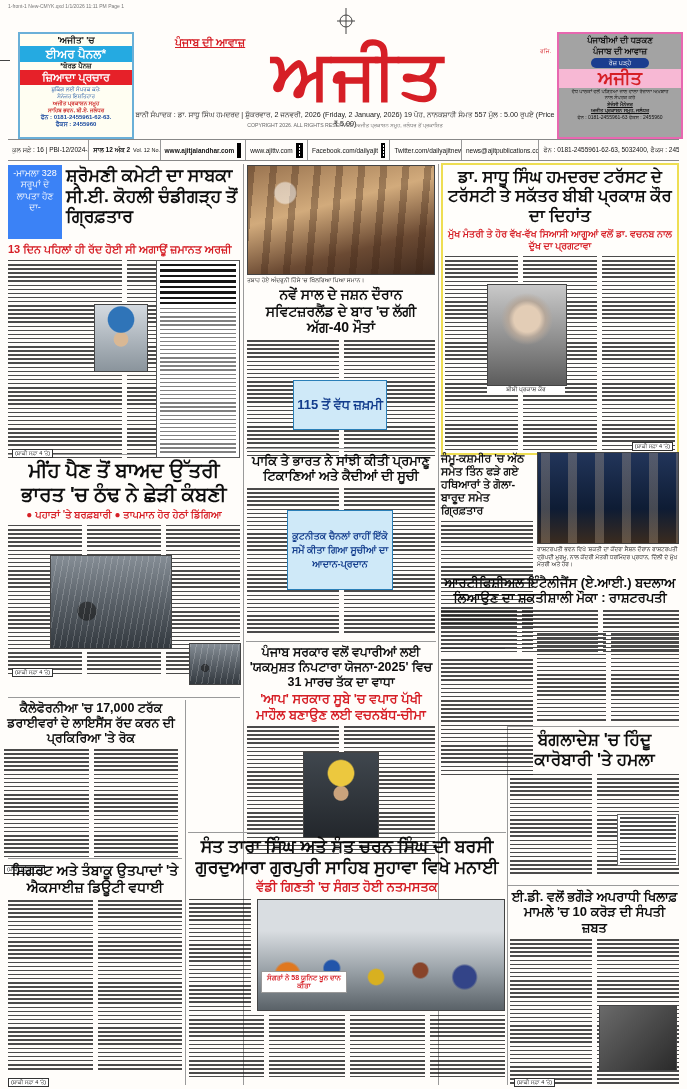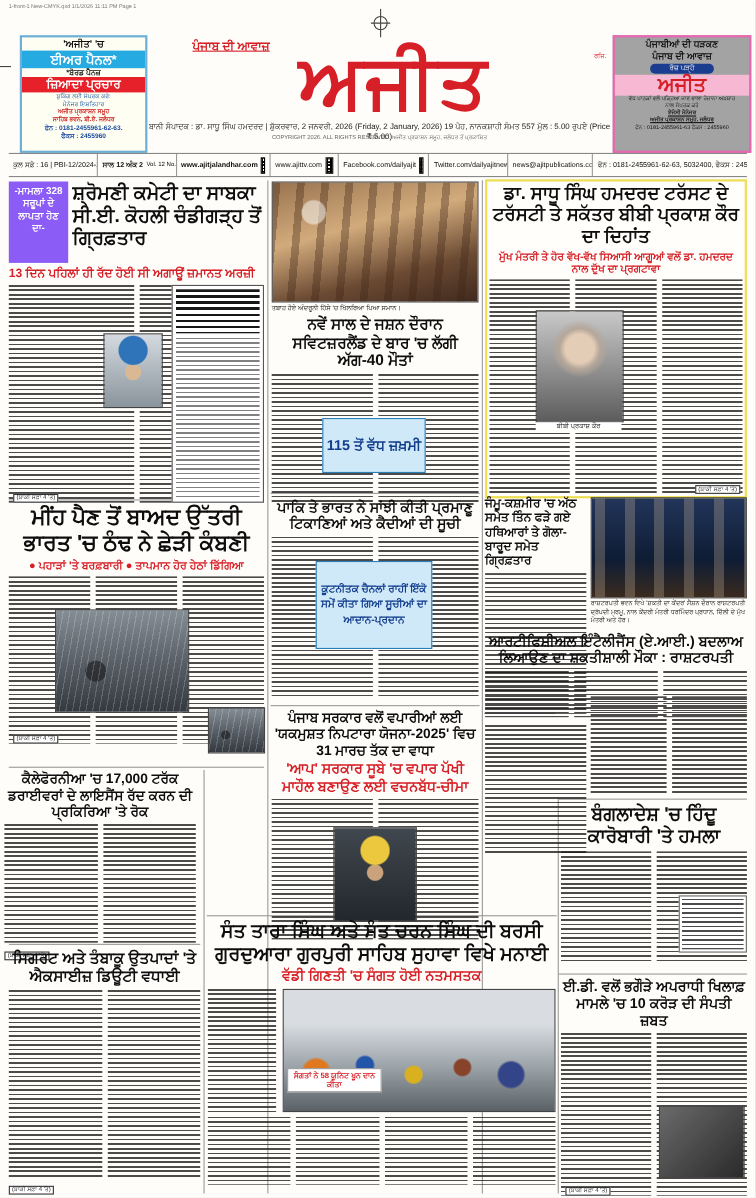--- a/index.html
+++ b/index.html
@@ -49,21 +49,21 @@
       radial-gradient(circle at 30% 62%,#2255aa 0 4%,transparent 5%),
       radial-gradient(circle at 48% 70%,#d8b020 0 5%,transparent 6%),
       radial-gradient(circle at 66% 64%,#88442a 0 4%,transparent 5%),
       radial-gradient(circle at 84% 70%,#334488 0 5%,transparent 6%),
       linear-gradient(#d9dde1 0 28%,#98a0a6 65%,#5a6268);}
   .ph-ed{background:linear-gradient(135deg,#6a6a6a,#2a2a2a);}
   .qr{width:13px;height:13px;border:1px solid #000;
       background-image:repeating-linear-gradient(0deg,#000 0 1.5px,transparent 1.5px 3px),
                        repeating-linear-gradient(90deg,#000 0 1.5px,#fff 1.5px 3px);}
   .bluebox{background:#cfe9f8;border:1px solid #2a7fb8;color:#123c8c;font-weight:bold;text-align:center;}
-  .badge{background:#8b5cf6;color:#fff;font-weight:bold;text-align:center;}
+  .badge{background:#3b82f6;color:#fff;font-weight:normal;text-align:center;}
   .infoseg{border-left:1px solid #999;padding:1px 4px;display:flex;align-items:center;gap:3px;
            font-size:6.5px;white-space:nowrap;overflow:hidden;}
   .infoseg:first-child{border-left:none;}
 </style>
 </head>
 <body>
 
 <div id="page">
 
   <div class="abs" style="left:8px;top:3px;font-size:5px;color:#777;">1-front-1 New-CMYK.qxd  1/1/2026  11:11 PM  Page 1</div>
@@ -185,21 +185,21 @@
       <div class="cols" style="height:118px;">
         <div class="ft"></div>
         <div class="ft"></div>
       </div>
       <div class="bluebox abs" style="left:46px;top:40px;width:92px;height:48px;font-size:13px;display:flex;align-items:center;justify-content:center;">115 ਤੋਂ ਵੱਧ ਜ਼ਖ਼ਮੀ</div>
     </div>
   </div>
 
   <div class="abs" style="left:441px;top:163px;width:238px;border:2px solid #eede52;padding:2px;box-sizing:border-box;background:#fffefb;">
     <div class="hl ctr" style="font-size:16.5px;">ਡਾ. ਸਾਧੂ ਸਿੰਘ ਹਮਦਰਦ ਟਰੱਸਟ ਦੇ ਟਰੱਸਟੀ ਤੇ ਸਕੱਤਰ ਬੀਬੀ ਪ੍ਰਕਾਸ਼ ਕੌਰ ਦਾ ਦਿਹਾਂਤ</div>
-    <div class="sub ctr" style="font-size:9.5px;margin-top:3px;">ਮੁੱਖ ਮੰਤਰੀ ਤੇ ਹੋਰ ਵੱਖ-ਵੱਖ ਸਿਆਸੀ ਆਗੂਆਂ ਵਲੋਂ ਡਾ. ਹਮਦਰਦ ਨਾਲ ਦੁੱਖ ਦਾ ਪ੍ਰਗਟਾਵਾ</div>
+    <div class="sub ctr" style="font-size:9.5px;margin-top:3px;">ਮੁੱਖ ਮੰਤਰੀ ਤੇ ਹੋਰ ਵੱਖ-ਵੱਖ ਸਿਆਸੀ ਆਗੂਆਂ ਵਲੋਂ ਡਾ. ਵਚਨਬ ਨਾਲ ਦੁੱਖ ਦਾ ਪ੍ਰਗਟਾਵਾ</div>
     <div style="position:relative;height:195px;margin-top:4px;">
       <div class="cols" style="height:195px;">
         <div class="ft"></div>
         <div class="ft"></div>
         <div class="ft"></div>
       </div>
       <div class="ph ph-woman abs" style="left:42px;top:28px;width:78px;height:100px;"></div>
       <div class="abs" style="left:42px;top:130px;width:78px;font-size:6px;background:#fff;text-align:center;">ਬੀਬੀ ਪ੍ਰਕਾਸ਼ ਕੌਰ</div>
       <div class="contnote abs" style="right:2px;bottom:0;">(ਬਾਕੀ ਸਫ਼ਾ 4 'ਤੇ)</div>
     </div>

